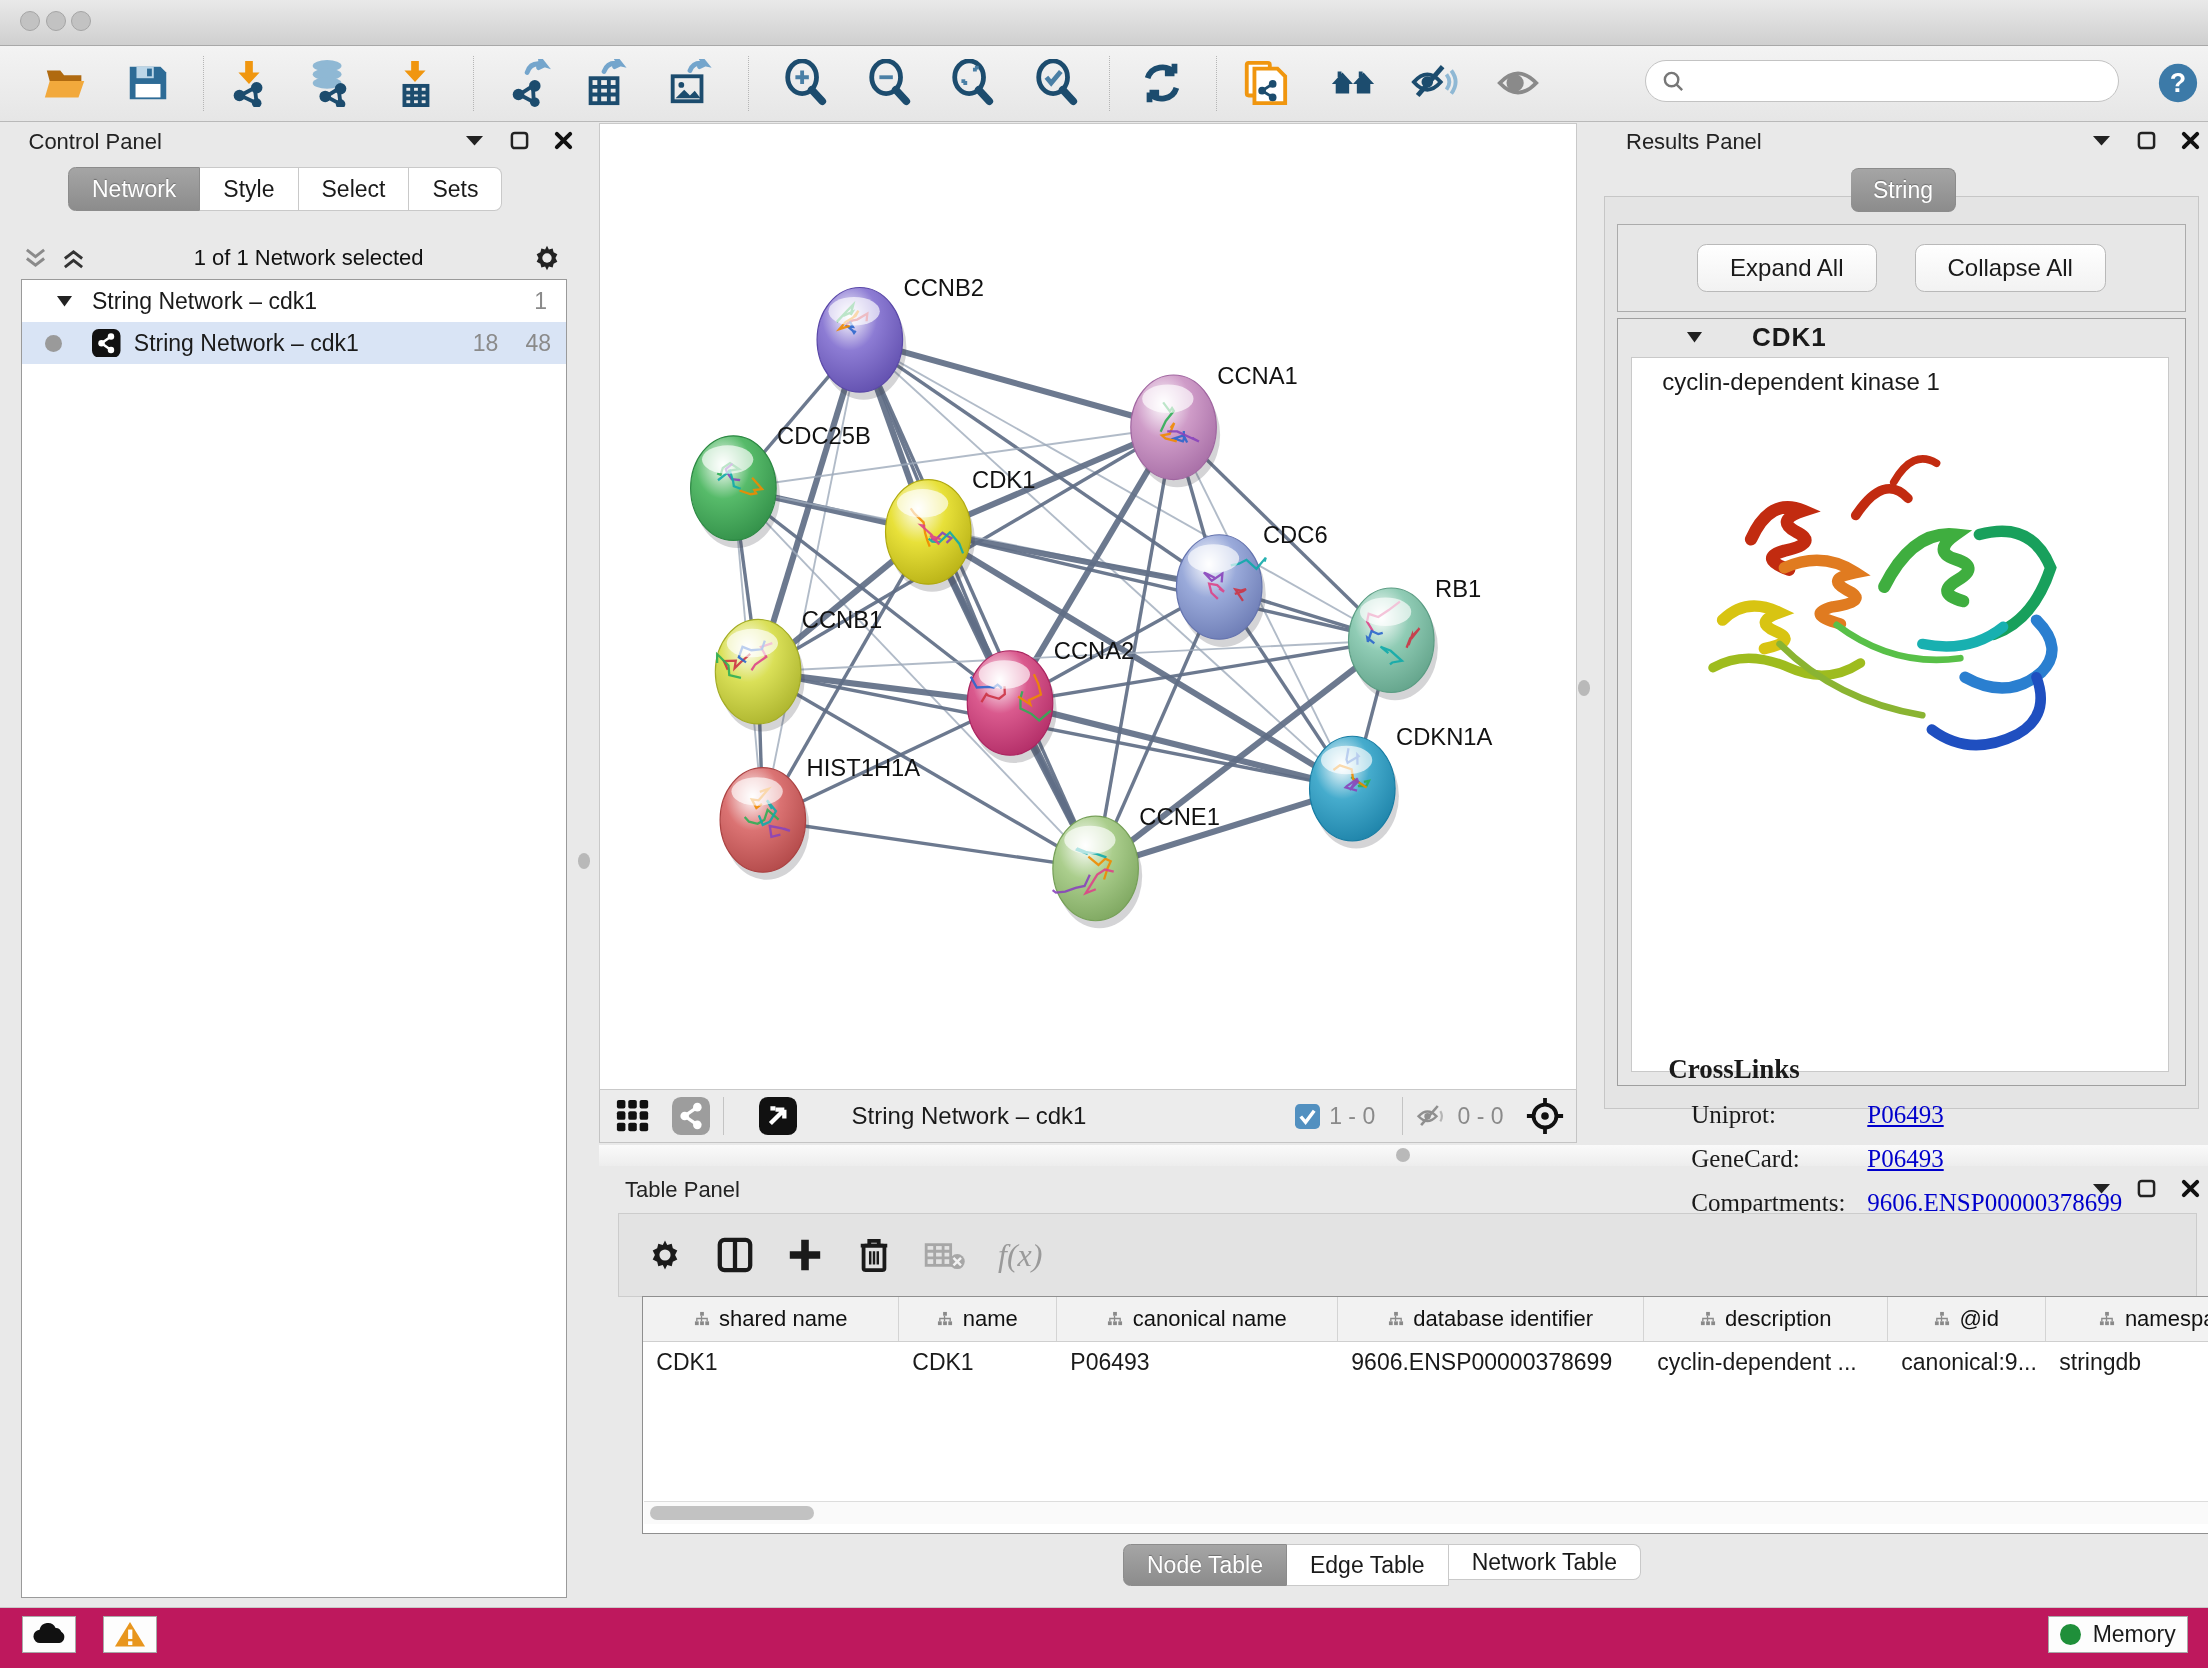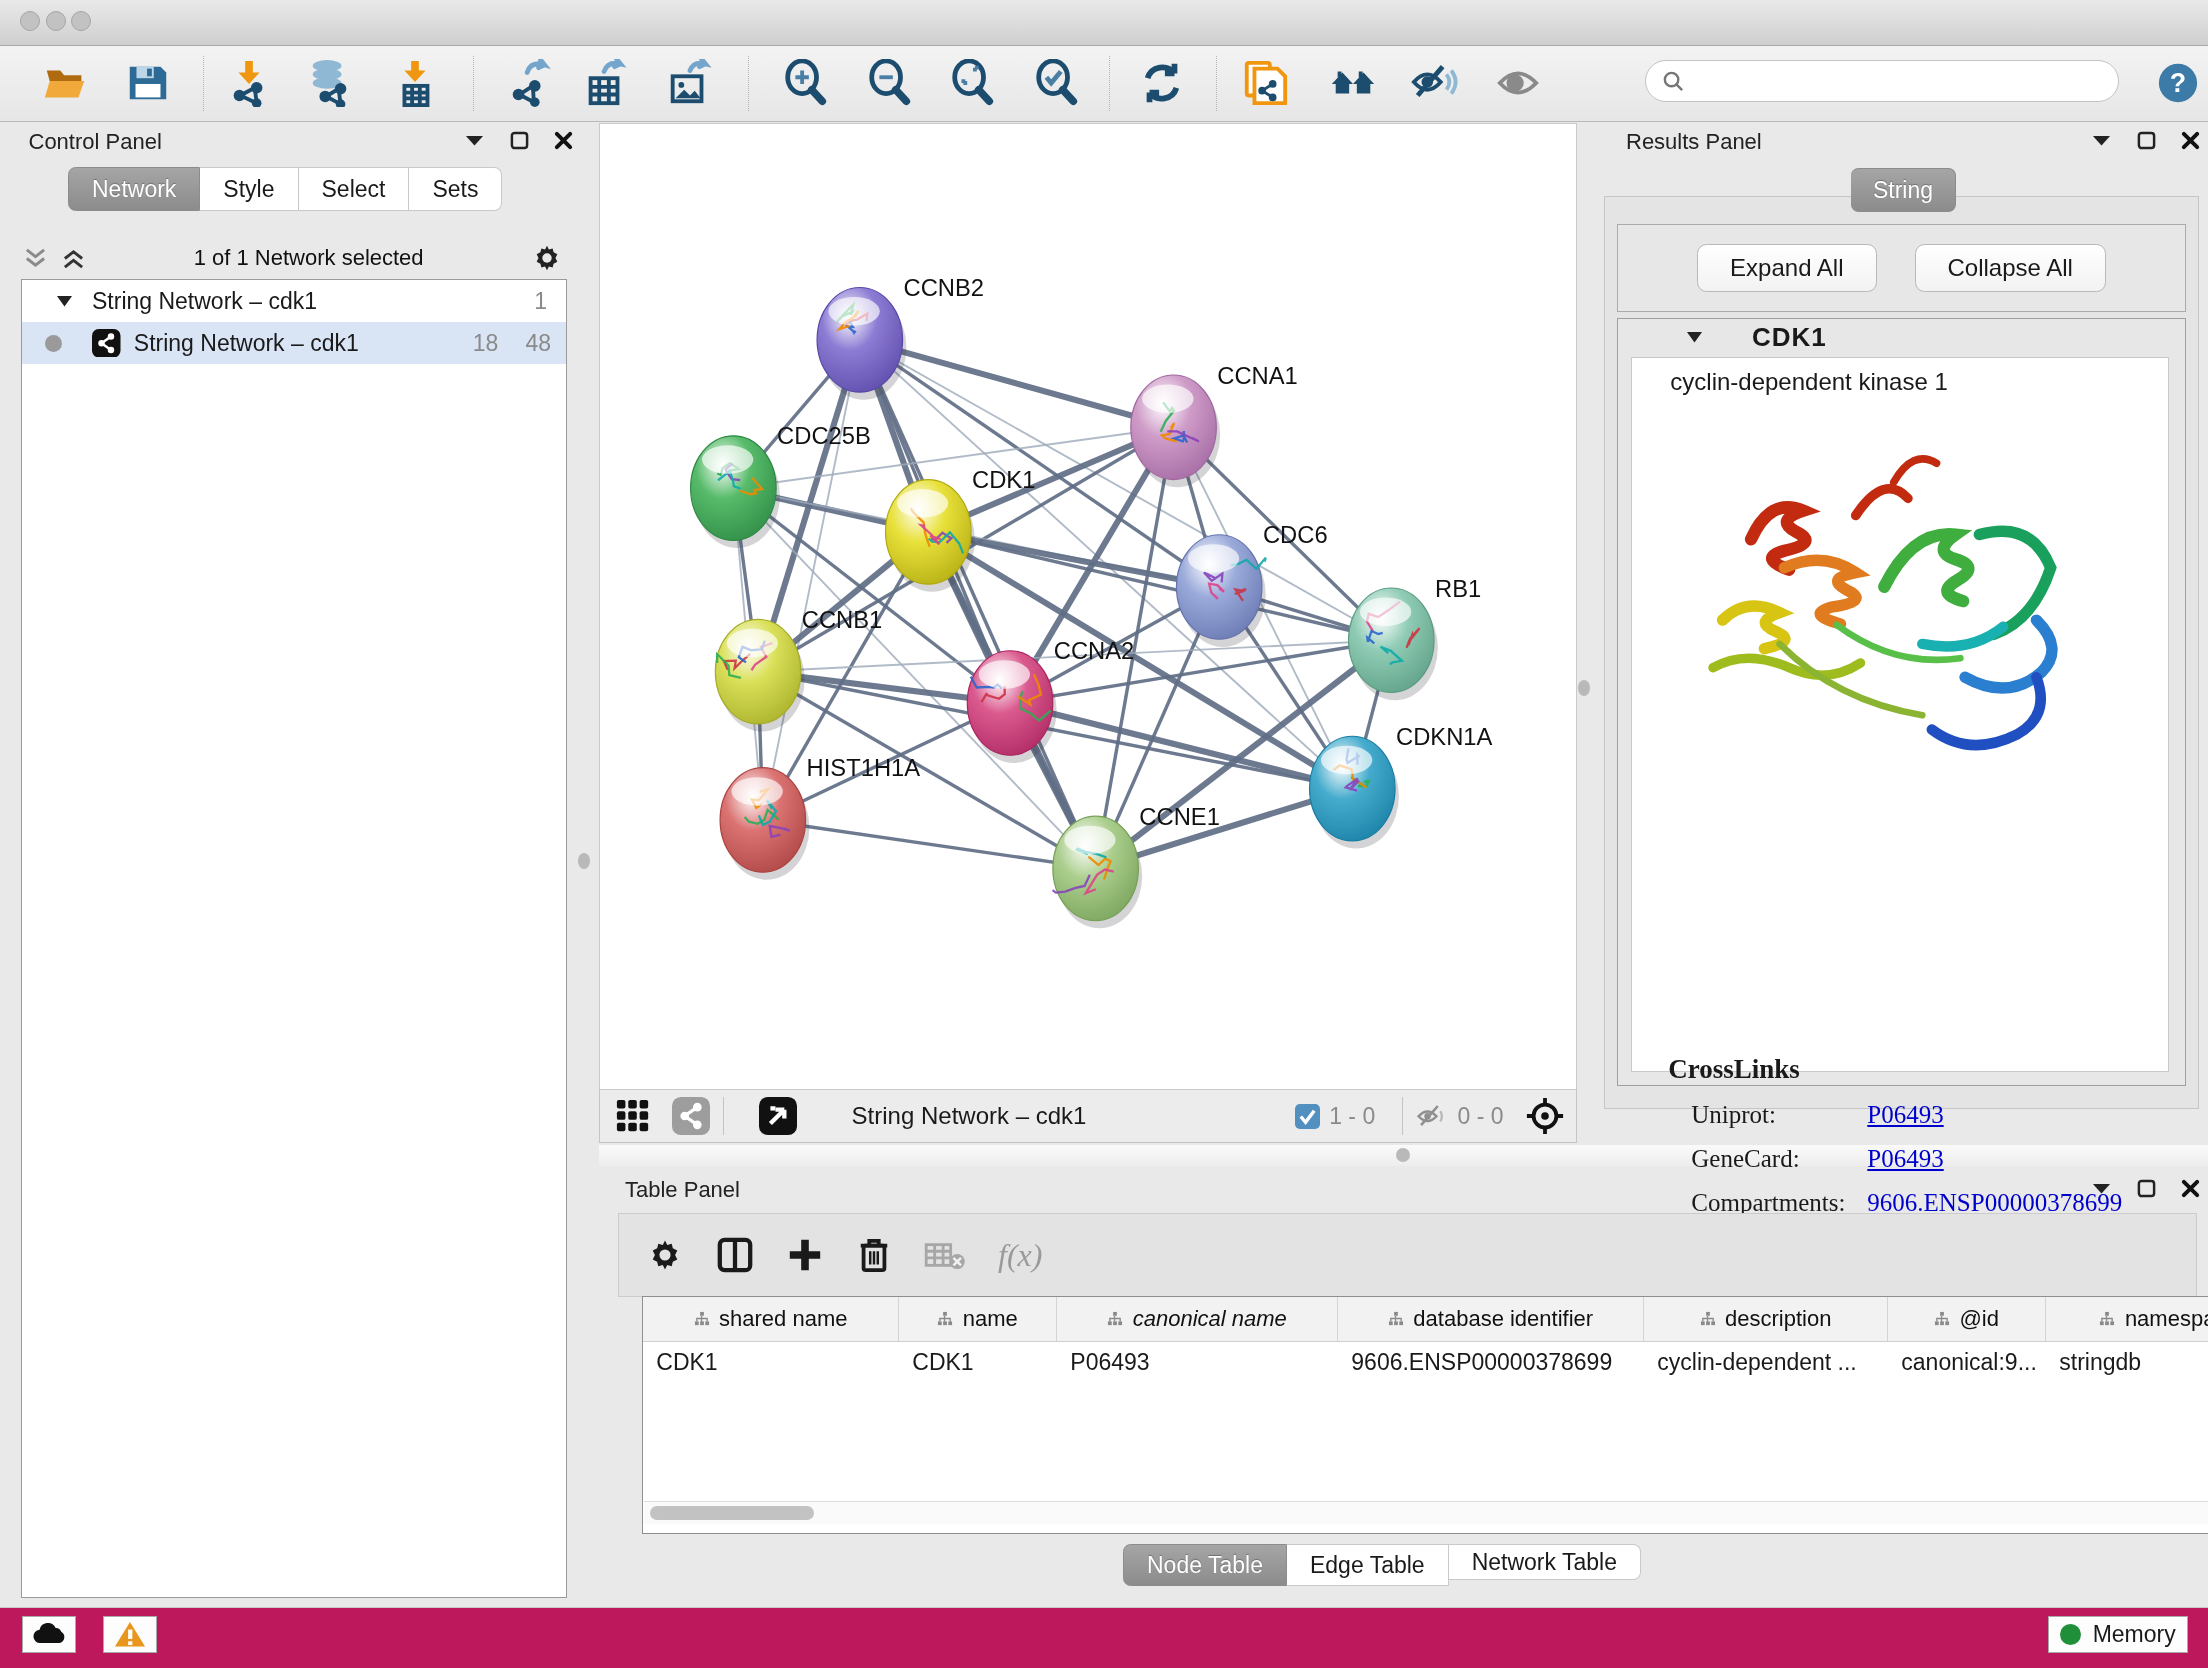--- a/index.html
+++ b/index.html
@@ -51,21 +51,21 @@
   #rp-container{left:1604px;top:196px;width:595px;height:913px;background:#e4e4e4;border:1px solid #c6c6c6;box-sizing:border-box;}
   #rp-tab{left:1851px;top:168px;width:105px;}
   #rp-expandbox{left:1617px;top:224px;width:569px;height:88px;background:#e7e7e7;border:1px solid #ababab;
     display:flex;align-items:center;justify-content:center;gap:38px;box-sizing:border-box;}
   .rp-btn{height:46px;padding:0 32px;background:linear-gradient(#ffffff,#f2f2f2);border:1px solid #b9b9b9;
     border-radius:9.5px;font-size:24px;display:flex;align-items:center;cursor:pointer;}
   #rp-cdk1box{left:1617px;top:318px;width:569px;height:768px;background:#e7e7e7;border:1px solid #9f9f9f;box-sizing:border-box;}
   #rp-cdk1-head{height:36px;display:flex;align-items:center;gap:49px;padding-left:68px;}
   #rp-cdk1-head .name{font-size:26px;font-weight:bold;letter-spacing:1px;}
   #rp-inner{position:absolute;left:13.3px;top:38px;width:538px;height:715px;background:#fff;border:1px solid #c9c9c9;box-sizing:border-box;}
-  #rp-desc{position:absolute;left:38px;top:9.5px;font-size:24px;}
+  #rp-desc{position:absolute;left:30px;top:9.5px;font-size:24px;}
   #crosslinks{position:absolute;left:36px;top:696px;width:495px;font-family:"Liberation Serif","DejaVu Serif",serif;}
   #crosslinks .head{font-size:27px;font-weight:bold;}
   .cl-row{display:flex;margin-top:16px;font-size:25px;}
   .cl-row .lbl{width:176px;padding-left:23px;}
   .cl-row a{color:#0000cc;text-decoration:underline;cursor:pointer;}
   
   #tp-toolbar{left:618px;top:1213px;width:1579px;height:84px;background:#e3e3e3;border:1px solid #cccccc;
     display:flex;align-items:center;gap:32px;padding-left:27px;box-sizing:border-box;}
   #tp-table{left:642px;top:1296px;width:1671px;height:238px;background:#fff;border:1px solid #8f8f8f;overflow:hidden;box-sizing:border-box;}
   #tp-header{display:flex;height:44px;background:#f2f2f2;border-bottom:1px solid #cfcfcf;}
@@ -729,21 +729,21 @@
           <g fill="#8a8a8a">
             <rect x="6.5" y="1" width="4" height="4"></rect>
             <rect x="1" y="11" width="4" height="4"></rect>
             <rect x="6.5" y="11" width="4" height="4"></rect>
             <rect x="12" y="11" width="4" height="4"></rect>
             <path d="M8 5 v3 M3 11 v-3 h11 v3 M8 8 v3" stroke="#8a8a8a" stroke-width="1.4" fill="none"></path>
           </g>
         </svg>
         <span>name</span>
       </div>
-      <div class="th" style="width: 281px; font-style: italic;">
+      <div class="th" style="width: 281px;">
         <svg width="16" height="16" viewBox="0 0 17 17">
           <g fill="#8a8a8a">
             <rect x="6.5" y="1" width="4" height="4"></rect>
             <rect x="1" y="11" width="4" height="4"></rect>
             <rect x="6.5" y="11" width="4" height="4"></rect>
             <rect x="12" y="11" width="4" height="4"></rect>
             <path d="M8 5 v3 M3 11 v-3 h11 v3 M8 8 v3" stroke="#8a8a8a" stroke-width="1.4" fill="none"></path>
           </g>
         </svg>
         <span>canonical name</span>

